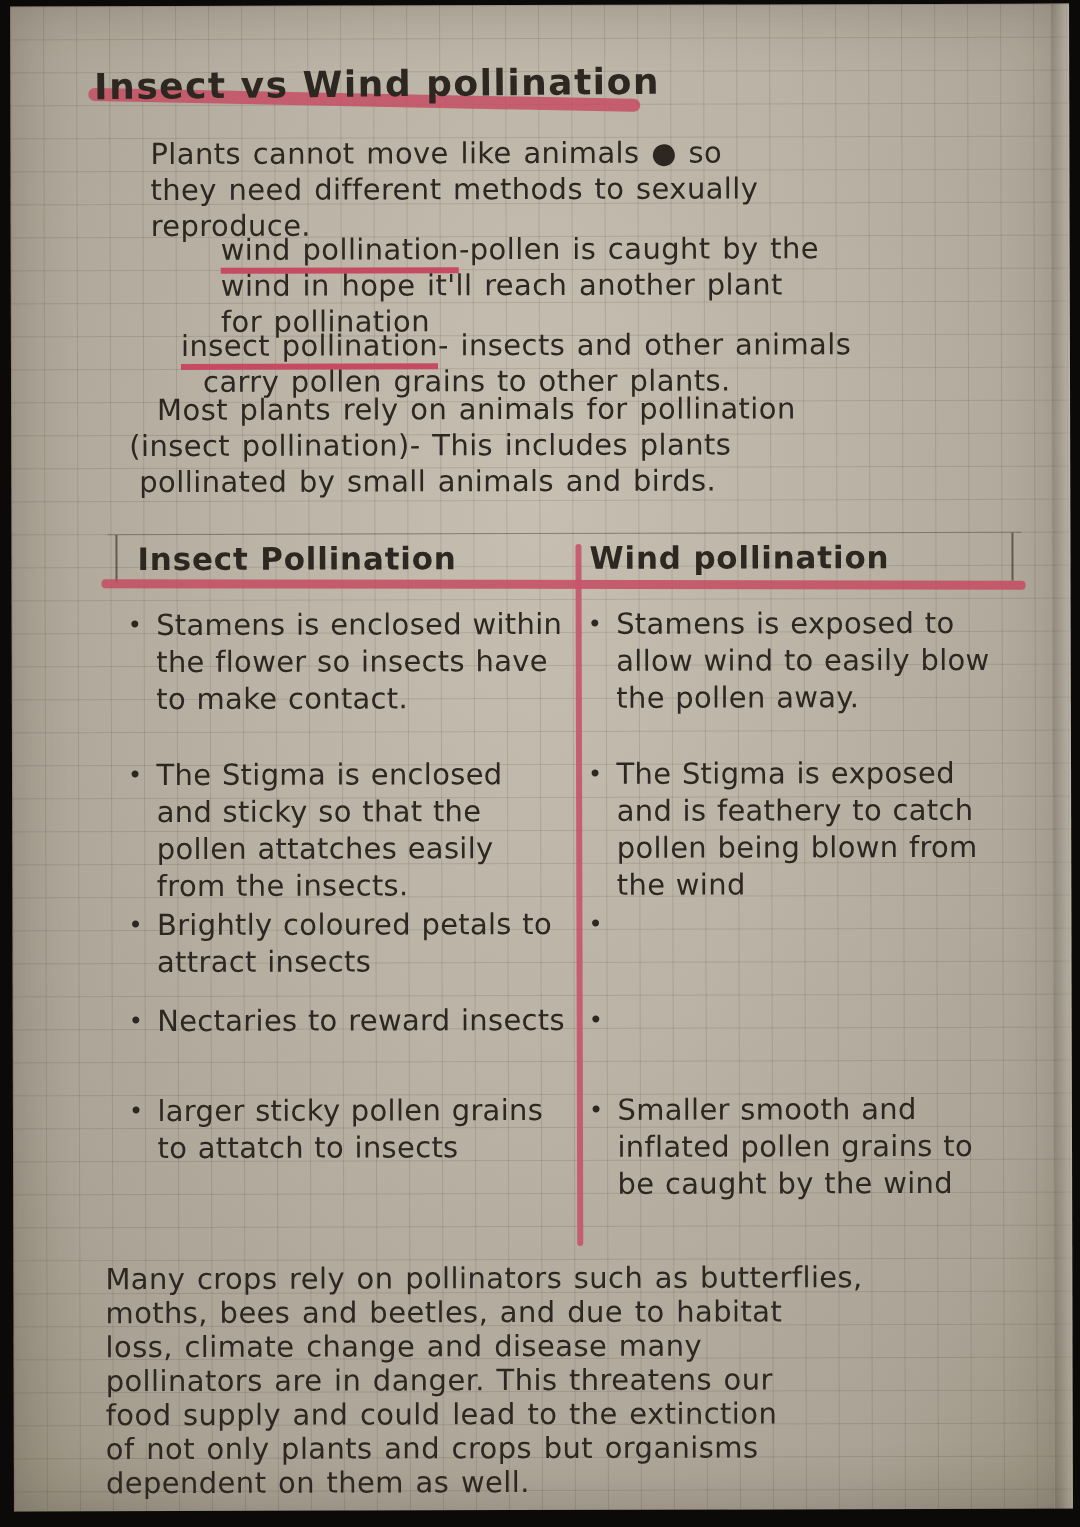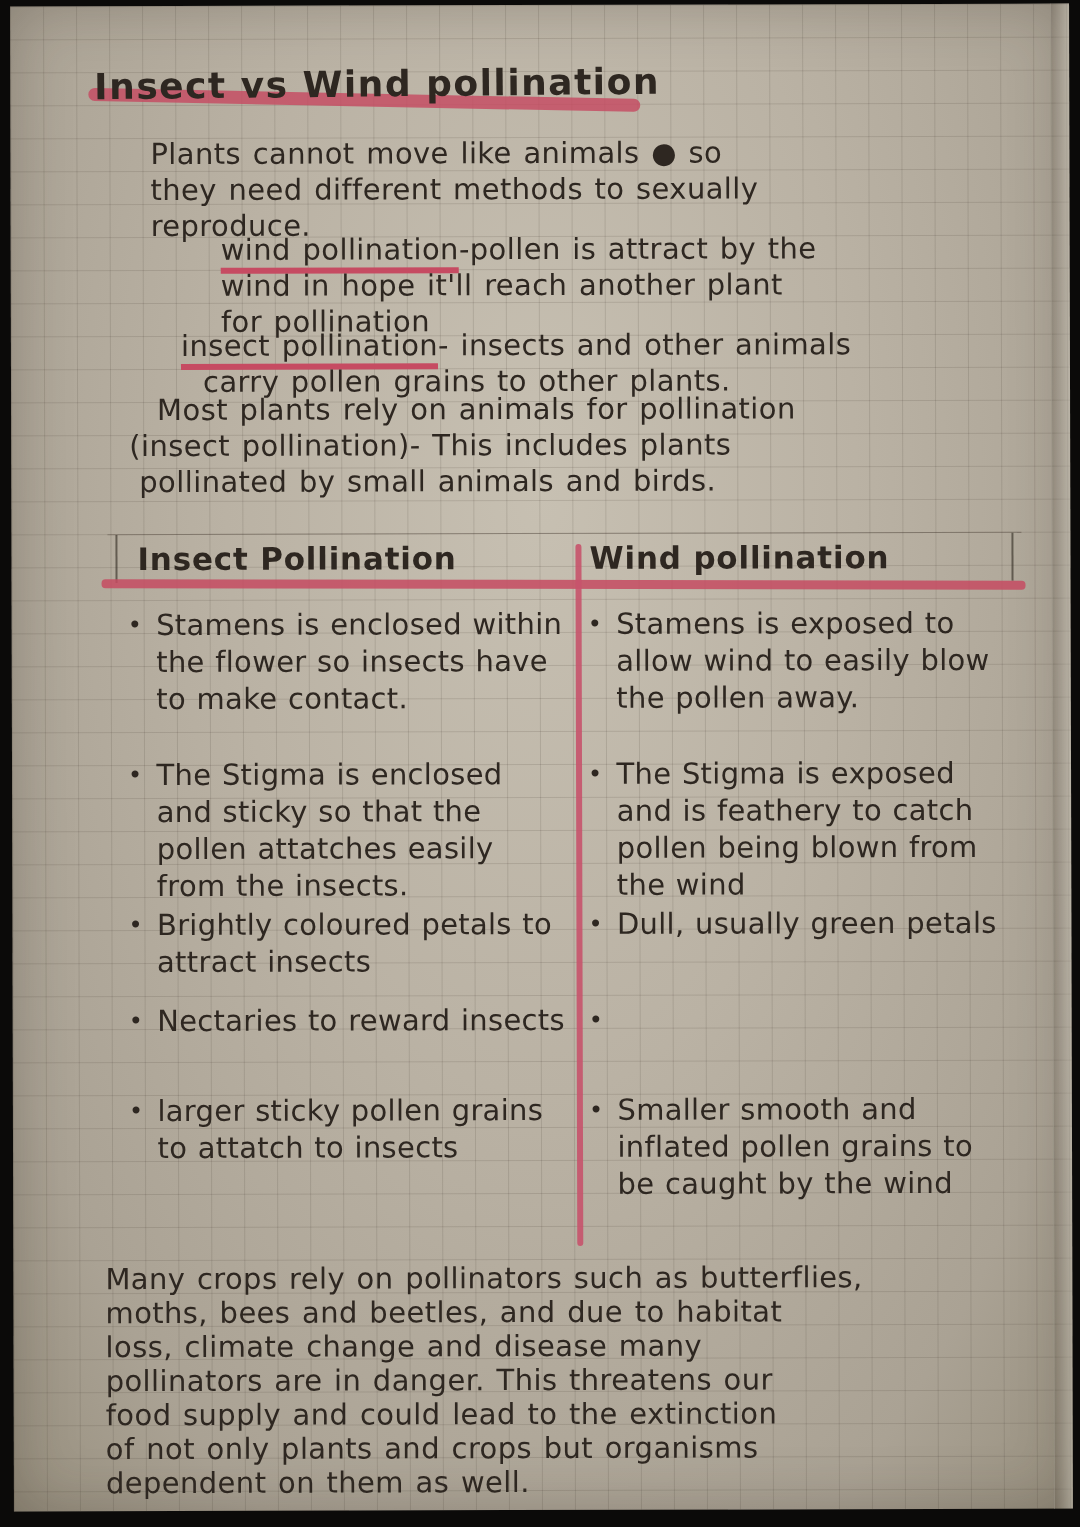--- a/index.html
+++ b/index.html
@@ -90,21 +90,21 @@
   <div class="blk title-strike"></div>
   <div class="blk title ink">Insect vs Wind pollination</div>
 
   <div class="blk para ink intro">
     <div class="ln">Plants cannot move like animals ● so</div>
     <div class="ln">they need different methods to sexually</div>
     <div class="ln">reproduce.</div>
   </div>
 
   <div class="blk para ink def1">
-    <div class="ln"><span class="term">wind pollination</span><span>-pollen is attract by the</span></div>
+    <div class="ln"><span class="term">wind pollination</span><span>-pollen is caught by the</span></div>
     <div class="ln">wind in hope it'll reach another plant</div>
     <div class="ln">for pollination</div>
   </div>
 
   <div class="blk para ink def2">
     <div class="ln"><span class="term">insect pollination</span><span>- insects and other animals</span></div>
     <div class="ln" style="padding-left:22px">carry pollen grains to other plants.</div>
   </div>
 
   <div class="blk para ink note">
@@ -146,21 +146,20 @@
     <div class="cell c2" style="top:72px">
         <span class="dot">•</span>
         <span>Stamens is exposed to allow wind to easily blow the pollen away.</span>
       </div>
     <div class="cell c2" style="top:222px">
         <span class="dot">•</span>
         <span>The Stigma is exposed and is feathery to catch pollen being blown from the wind</span>
       </div>
     <div class="cell c2" style="top:372px">
         <span class="dot">•</span>
-        <span>Dull, usually green petals</span>
       </div>
     <div class="cell c2" style="top:468px">
         <span class="dot">•</span>
       </div>
     <div class="cell c2" style="top:558px">
         <span class="dot">•</span>
         <span>Smaller smooth and inflated pollen grains to be caught by the wind</span>
       </div>
   </div>
 

